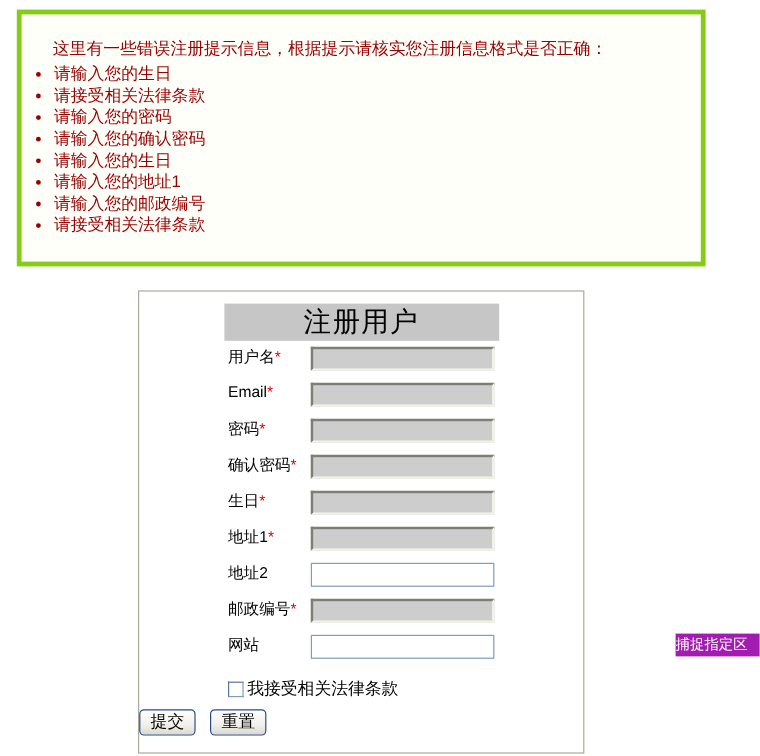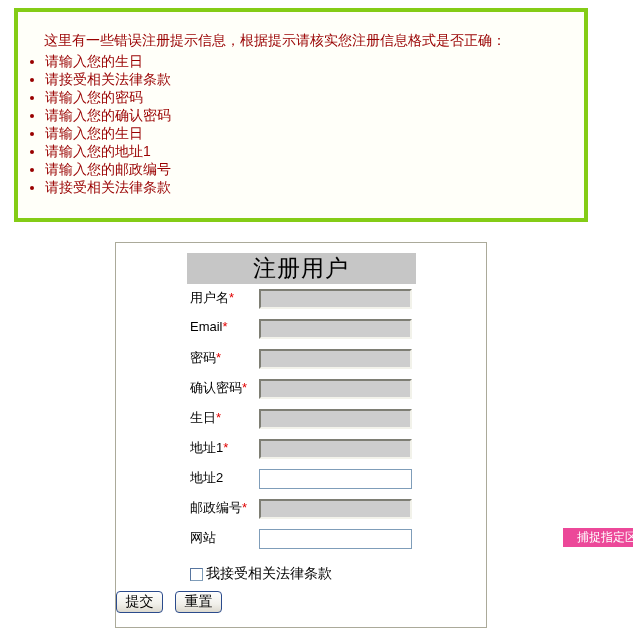--- a/index.html
+++ b/index.html
@@ -63,22 +63,22 @@
     width:47px;height:22px;box-sizing:border-box;
     border:1px solid #2B4B8C;border-radius:4px;
     background:linear-gradient(#ffffff,#f1f0ea 60%,#dcd9cf);
     font-size:14px;color:#000;padding:0;cursor:pointer;
     font-family:"Liberation Sans",sans-serif;
     display:inline-flex;align-items:center;justify-content:center;
   }
   
   .capture-badge{
     position:absolute;left:563px;top:528px;width:70px;height:19px;
-    box-sizing:border-box;background:#ec4899;color:#ffffff;
-    font-size:12px;line-height:19px;padding-left:14px;
+    box-sizing:border-box;background:#a21caf;color:#ffffff;
+    font-size:12px;line-height:19px;
     overflow:hidden;white-space:nowrap;cursor:pointer;
   }
 </style>
 </head>
 <body>
 
 <div class="error-box">
   <div class="error-heading">这里有一些错误注册提示信息，根据提示请核实您注册信息格式是否正确：</div>
   <ul class="error-list">
       <li>请输入您的生日</li>

